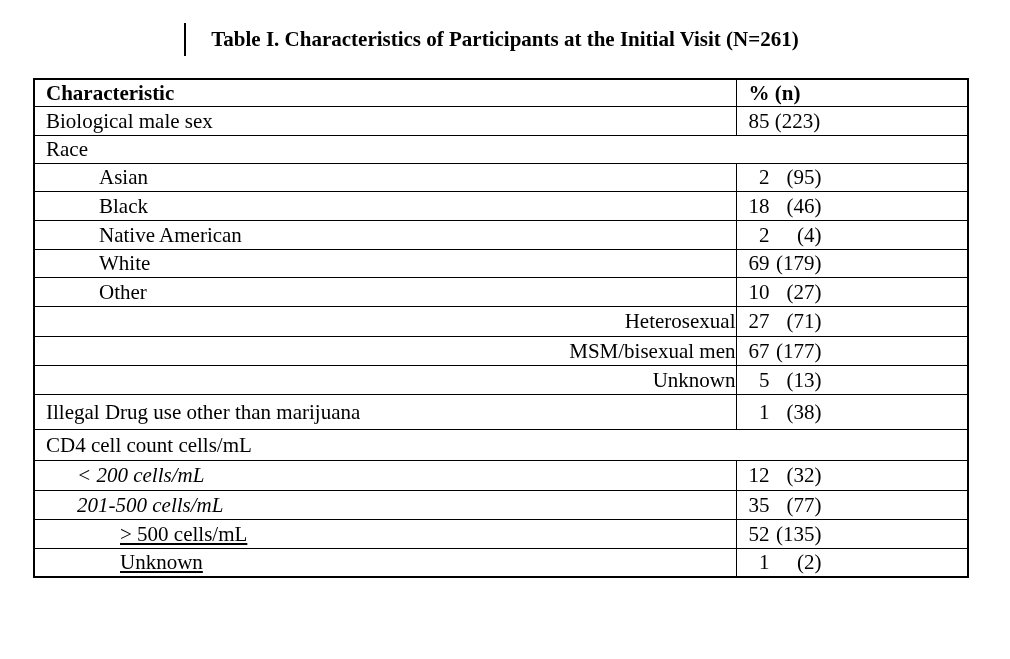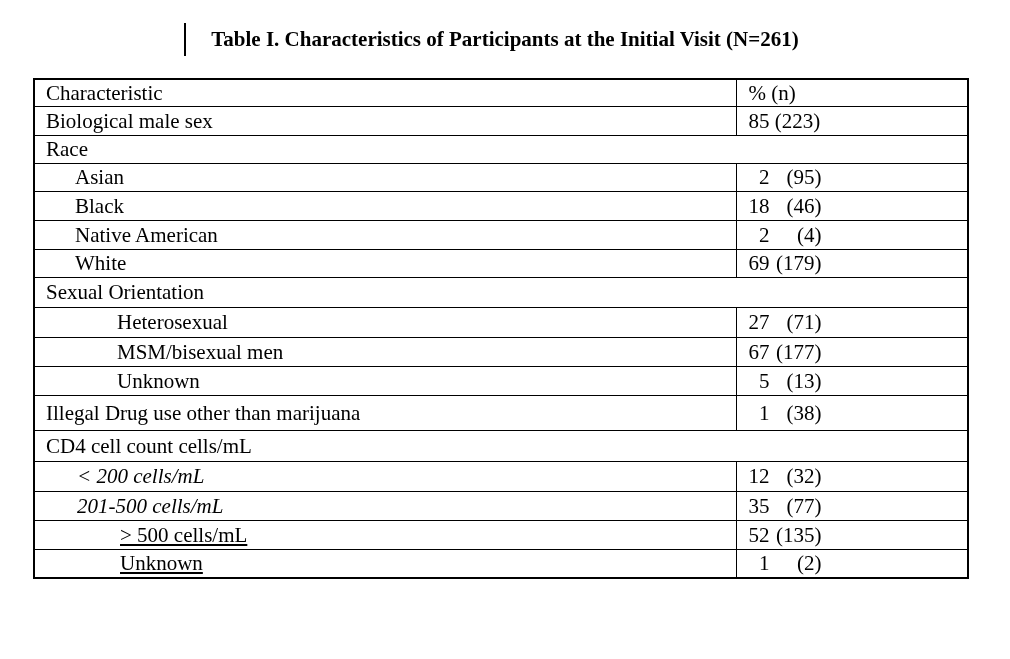--- a/index.html
+++ b/index.html
@@ -43,23 +43,23 @@
   .tbl td {
     border: 1px solid #000000;
     font-size: 21px;
     line-height: 24px;
     padding: 0 0 0 11px;
     vertical-align: middle;
     white-space: nowrap;
     overflow: hidden;
   }
   .tbl td.val { padding-left: 12px; }
-  .tbl td.b { font-weight: normal; }
-  .tbl td.ind-a { padding-left: 40px; }  
-  .tbl td.ind-b { padding-left: 82px; }  
+  .tbl td.b { font-weight: bold; }
+  .tbl td.ind-a { padding-left: 64px; }  
+  .tbl td.ind-b { padding-left: 82px; text-align: right; }  
   .tbl td.ind-c { padding-left: 42px; font-style: italic; }  
   .tbl td.ind-d { padding-left: 85px; text-decoration: underline; }  
   .p { display: inline-block; width: 21px; text-align: right; }
   .n { display: inline-block; width: 52px; text-align: right; }
   tr.h27 { height: 27px; }
   tr.h28 { height: 28px; }
   tr.h29 { height: 29px; }
   tr.h30 { height: 30px; }
   tr.h31 { height: 31px; }
   tr.h35 { height: 35px; padding-left: 12px; }
@@ -106,24 +106,25 @@
       <tr class="h29">
         <td class="ind-a">Native American</td>
         <td class="val"><span class="p">2</span><span class="n">(4)</span></td>
       </tr>
 
       <tr class="h28">
         <td class="ind-a">White</td>
         <td class="val"><span class="p">69</span><span class="n">(179)</span></td>
       </tr>
 
+      <tr class="h29">
+        <td class="ind-a">Other</td>
+        <td class="val"><span class="p">10</span><span class="n">(27)</span></td>
+      </tr>
 
-      <tr class="h30">
-        <td colspan="2">Sexual Orientation</td>
-      </tr>
 
       <tr class="h30">
         <td class="ind-b">Heterosexual</td>
         <td class="val"><span class="p">27</span><span class="n">(71)</span></td>
       </tr>
 
       <tr class="h29">
         <td class="ind-b">MSM/bisexual men</td>
         <td class="val"><span class="p">67</span><span class="n">(177)</span></td>
       </tr>

